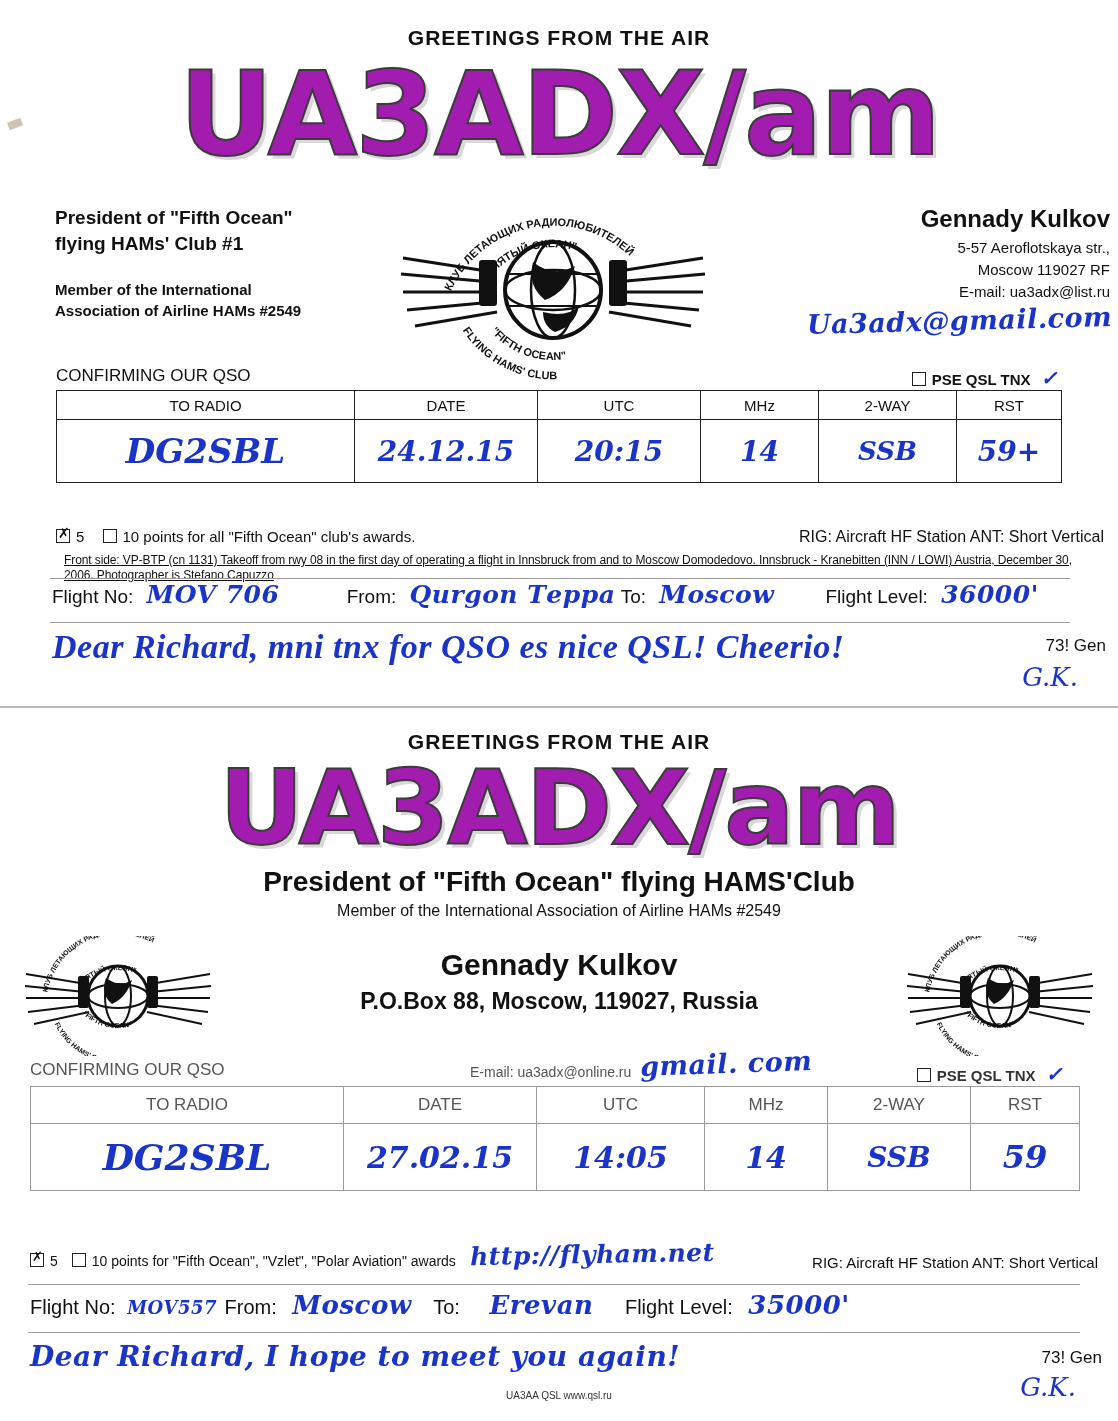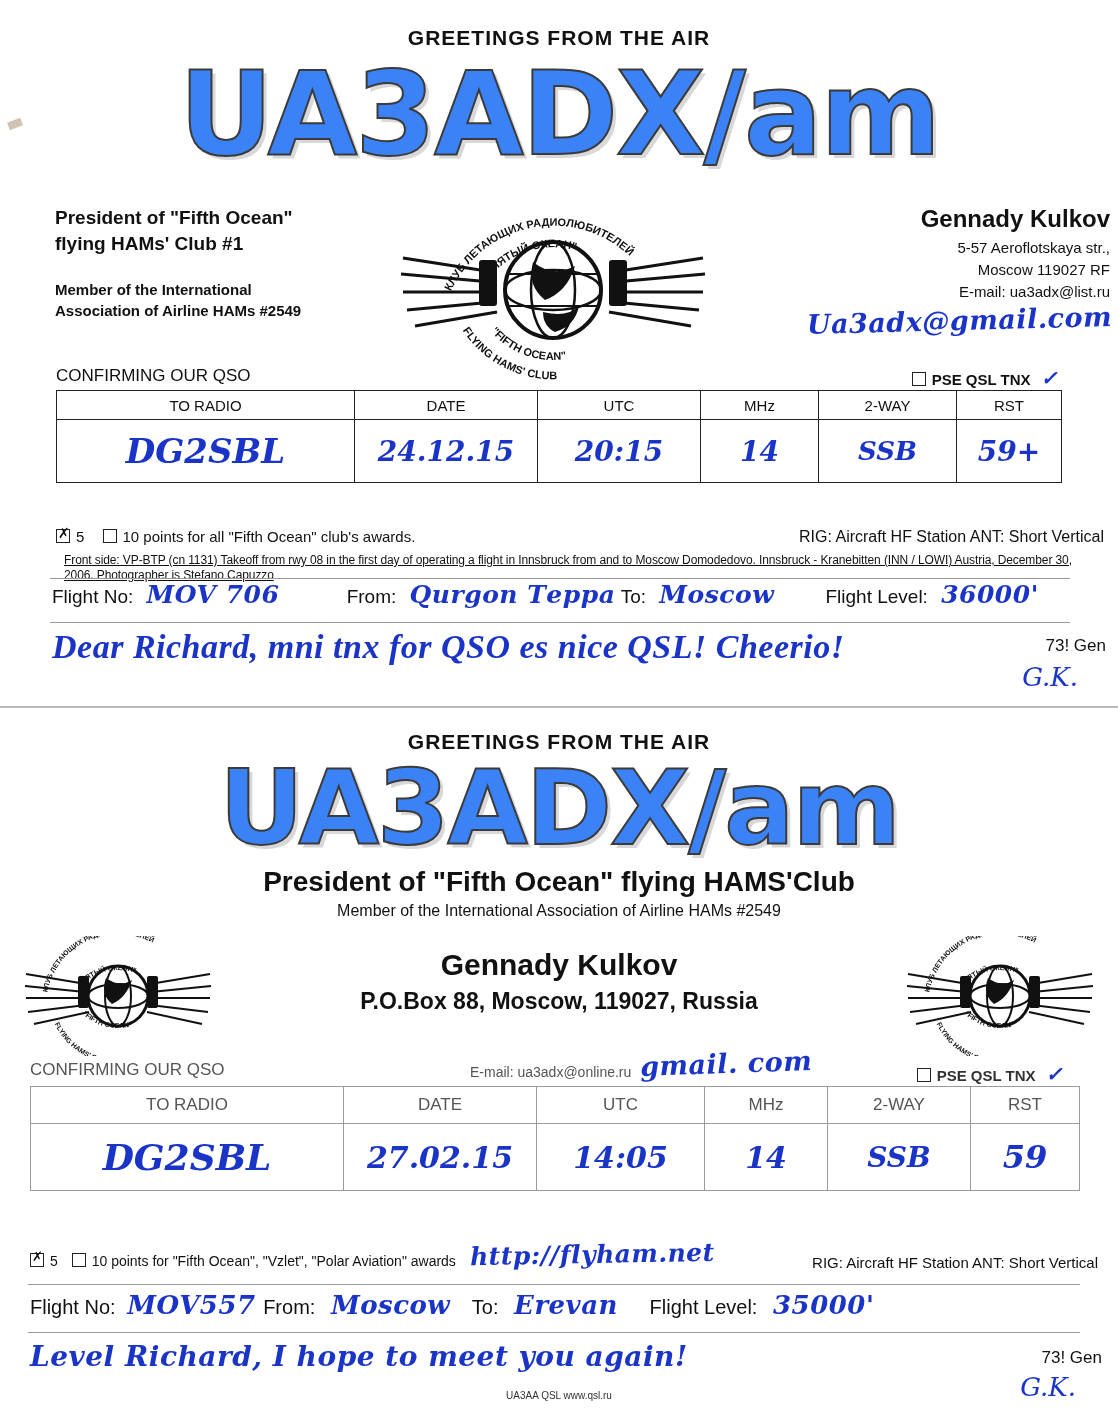--- a/index.html
+++ b/index.html
@@ -15,21 +15,21 @@
 
   
   #card1{width:1118px;height:706px;border-bottom:2px solid #b9b9b9;}
   .greet{
     text-align:center;font-weight:bold;letter-spacing:0.5px;
   }
   #c1-greet{font-size:21px;padding-top:26px;letter-spacing:1px;}
   .callsign-outline{
     text-align:center;
     font-weight:bold;
-    color:#3b82f6;
+    color:#a21caf;
     -webkit-text-stroke:2px #3b3b3b;
     text-shadow:4px 4px 0 #d8d8d8;
     font-family:"DejaVu Sans", sans-serif;
     line-height:1;
   }
   #c1-call{font-size:116px;margin-top:6px;letter-spacing:-2px;}
 
   .c1-leftblock{position:absolute;left:55px;top:205px;width:330px;}
   .c1-leftblock .l1{font-size:19px;font-weight:bold;line-height:1.35;}
   .c1-leftblock .l2{font-size:15px;font-weight:bold;line-height:1.35;margin-top:24px;}
@@ -344,28 +344,28 @@
     <span class="chk" style="position:relative"><span style="position:absolute;left:1px;top:-5px;font-size:13px;">✗</span></span><span>5</span>
     <span class="chk" style="margin-left:10px;"></span><span>10   points for "Fifth Ocean", "Vzlet", "Polar Aviation" awards</span>
   </div>
   <div class="hand" id="c2-url">http://flyham.net</div>
   <div id="c2-rig">RIG: Aircraft HF Station   ANT: Short Vertical</div>
 
   <div class="hr-line" style="left:28px;top:576px;width:1052px;"></div>
 
   <div id="c2-flightrow">
     <span>Flight No:</span>
-    <span class="hand" style="font-size:26px;margin-left:6px;">MOV557</span>
+    <span class="hand" style="font-size:18px;margin-left:6px;">MOV557</span>
     <span style="margin-left:2px;">From:</span>
     <span class="hand" style="font-size:26px;margin-left:10px;">Moscow</span>
     <span style="margin-left:16px;">To:</span>
-    <span class="hand" style="font-size:26px;margin-left:10px;">Erevan</span>
+    <span class="hand" style="font-size:26px;margin-left:24px;">Erevan</span>
     <span style="margin-left:26px;">Flight Level:</span>
     <span class="hand" style="font-size:26px;margin-left:10px;">35000'</span>
   </div>
 
   <div class="hr-line" style="left:28px;top:624px;width:1052px;"></div>
 
-  <div class="hand" id="c2-msg">Level Richard, I hope to meet you again!</div>
+  <div class="hand" id="c2-msg">Dear Richard, I hope to meet you again!</div>
   <div id="c2-73">73! Gen</div>
   <div class="sig" style="position:absolute;right:42px;top:664px;font-size:26px;">G.K.</div>
   <div id="c2-footer">UA3AA QSL   www.qsl.ru</div>
 </div>
 
 </body></html>

